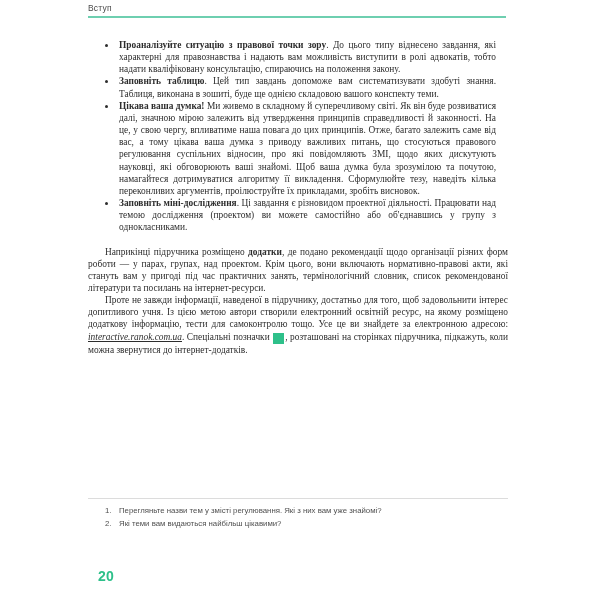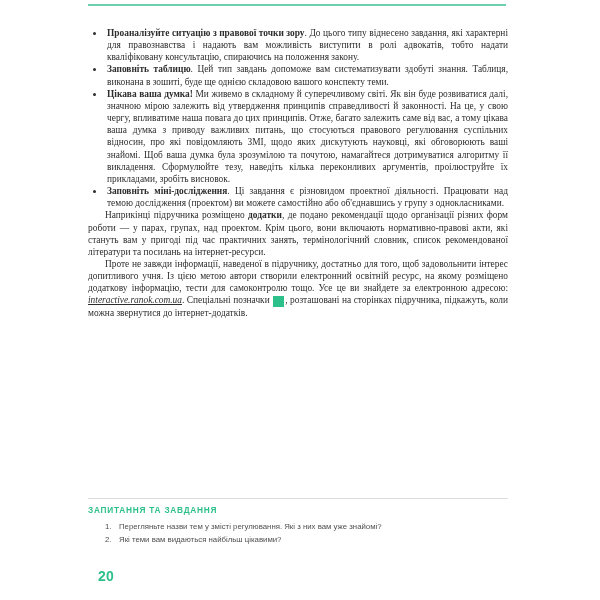--- a/index.html
+++ b/index.html
@@ -56,21 +56,21 @@
     font-size: 9.4px;
     line-height: 12.15px;
     text-align: justify;
     color: #2d2d2d;
     hyphens: manual;
   }
   p.body.indent { text-indent: 17px; }
 
   
   ul.bullets {
-    margin: 0;
+    margin: 12px;
     padding: 0;
     list-style: none;
   }
   ul.bullets > li {
     position: relative;
     padding-left: 19px;
     margin: 0;
     font-size: 9.4px;
     line-height: 12.15px;
     text-align: justify;
@@ -162,20 +162,21 @@
     color: #2ec08a;
     letter-spacing: .3px;
   }
 </style>
 </head>
 <body>
 
 <div class="page">
 
   <div class="running-head">
+    <div class="running-head-text">Вступ</div>
     <div class="running-head-rule"></div>
   </div>
 
   <div class="column">
 
 
     <ul class="bullets">
       <li>
         <span class="dot"></span><span class="lead">Проаналізуйте ситуацію з правової точки зору</span><span>. До цього типу віднесено завдання, які характерні для правознавства і надають вам можливість виступити в ролі адвокатів, тобто надати кваліфіковану консультацію, спираючись на положення закону.</span>
       </li>
@@ -191,21 +192,20 @@
     </ul>
 
     <p class="body indent"><span>Наприкінці підручника розміщено </span><span class="lead">додатки</span><span>, де подано рекомендації щодо організації різних форм роботи — у парах, групах, над проектом. Крім цьо­го, вони включають нормативно-правові акти, які стануть вам у пригоді під час практичних занять, термінологічний словник, список рекомендованої літератури та посилань на інтернет-ресурси.</span></p>
 
     <p class="body indent"><span>Проте не завжди інформації, наведеної в підручнику, достатньо для того, щоб задовольнити інтерес допитливого учня. Із цією метою автори створили електронний освітній ресурс, на якому розміщено додаткову ін­формацію, тести для самоконтролю тощо. Усе це ви знайдете за електронною адресою: </span><span class="addr">interactive.ranok.com.ua</span><span>. Спеціальні позначки </span><span class="info-icon">i</span><span>, розташовані на сторінках підручника, підкажуть, коли можна звернутися до інтернет-додатків.</span></p>
 
   </div>
 
   <div class="questions">
     <div class="q-rule"></div>
-    <div class="q-title">ЗАПИТАННЯ ТА ЗАВДАННЯ</div>
     <ol class="q-list">
       <li>
         <span class="num">1.</span><span>Перегляньте назви тем у змісті регулювання. Які з них вам уже знайомі?</span>
       </li>
       <li>
         <span class="num">2.</span><span>Які теми вам видаються найбільш цікавими?</span>
       </li>
     </ol>
   </div>
 

